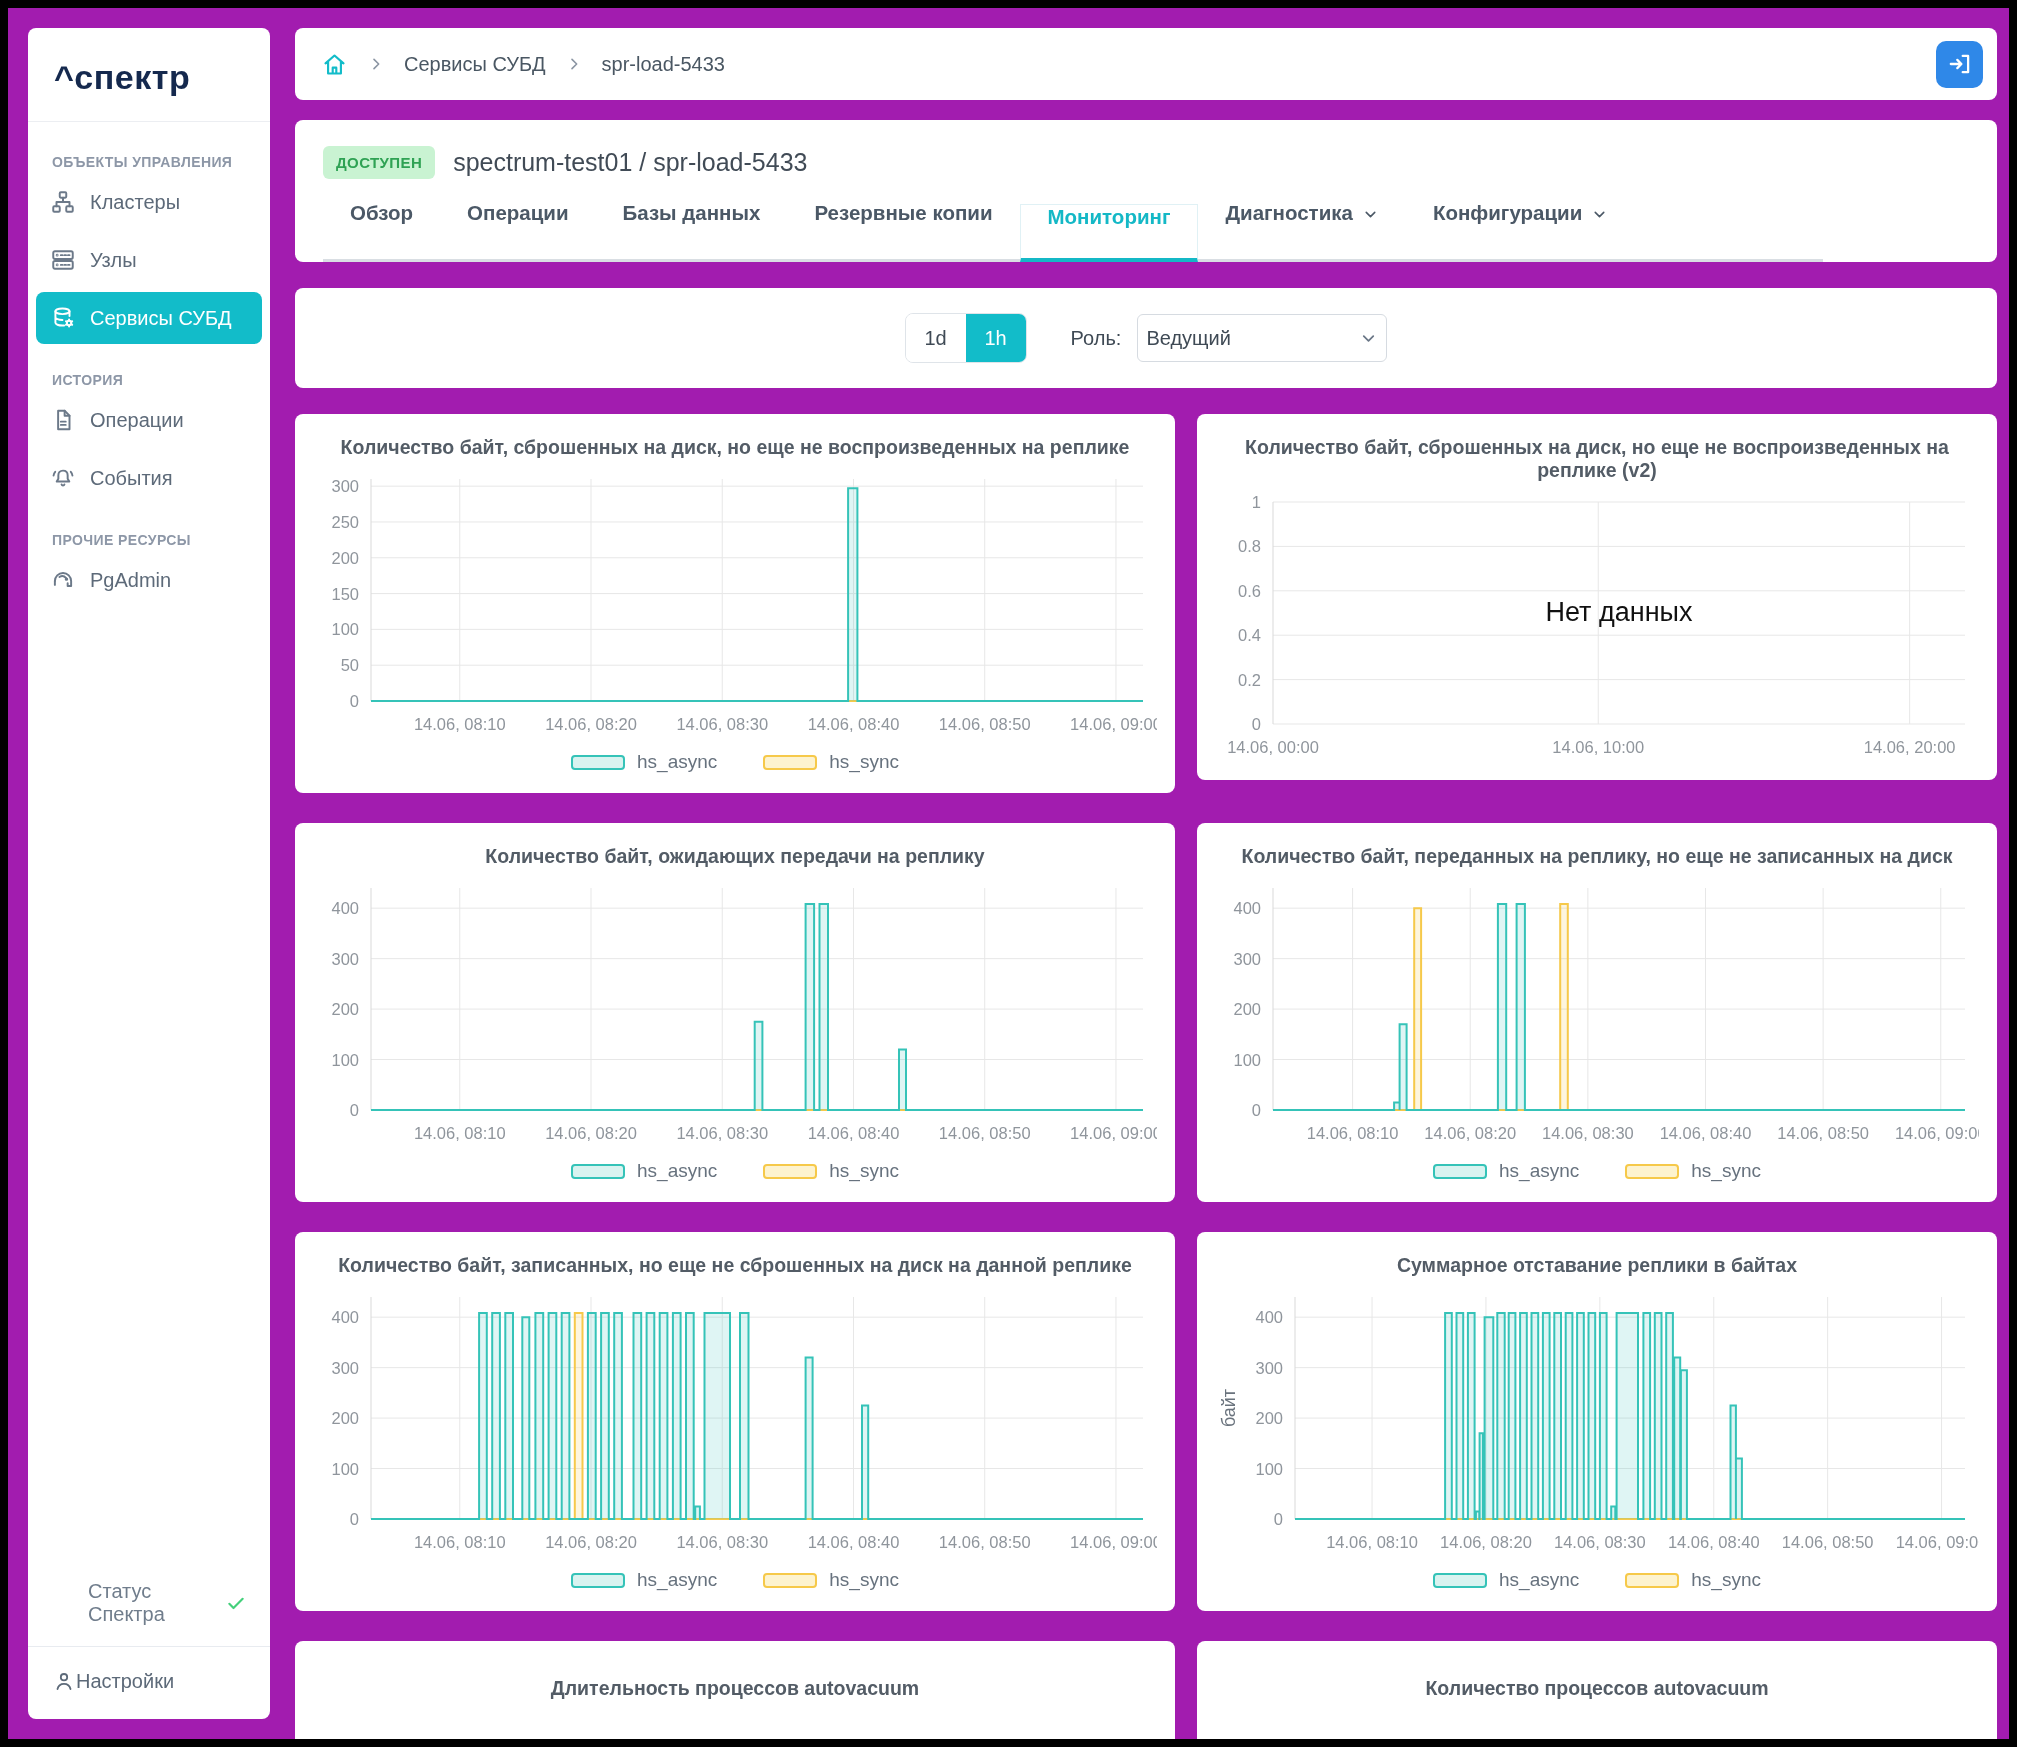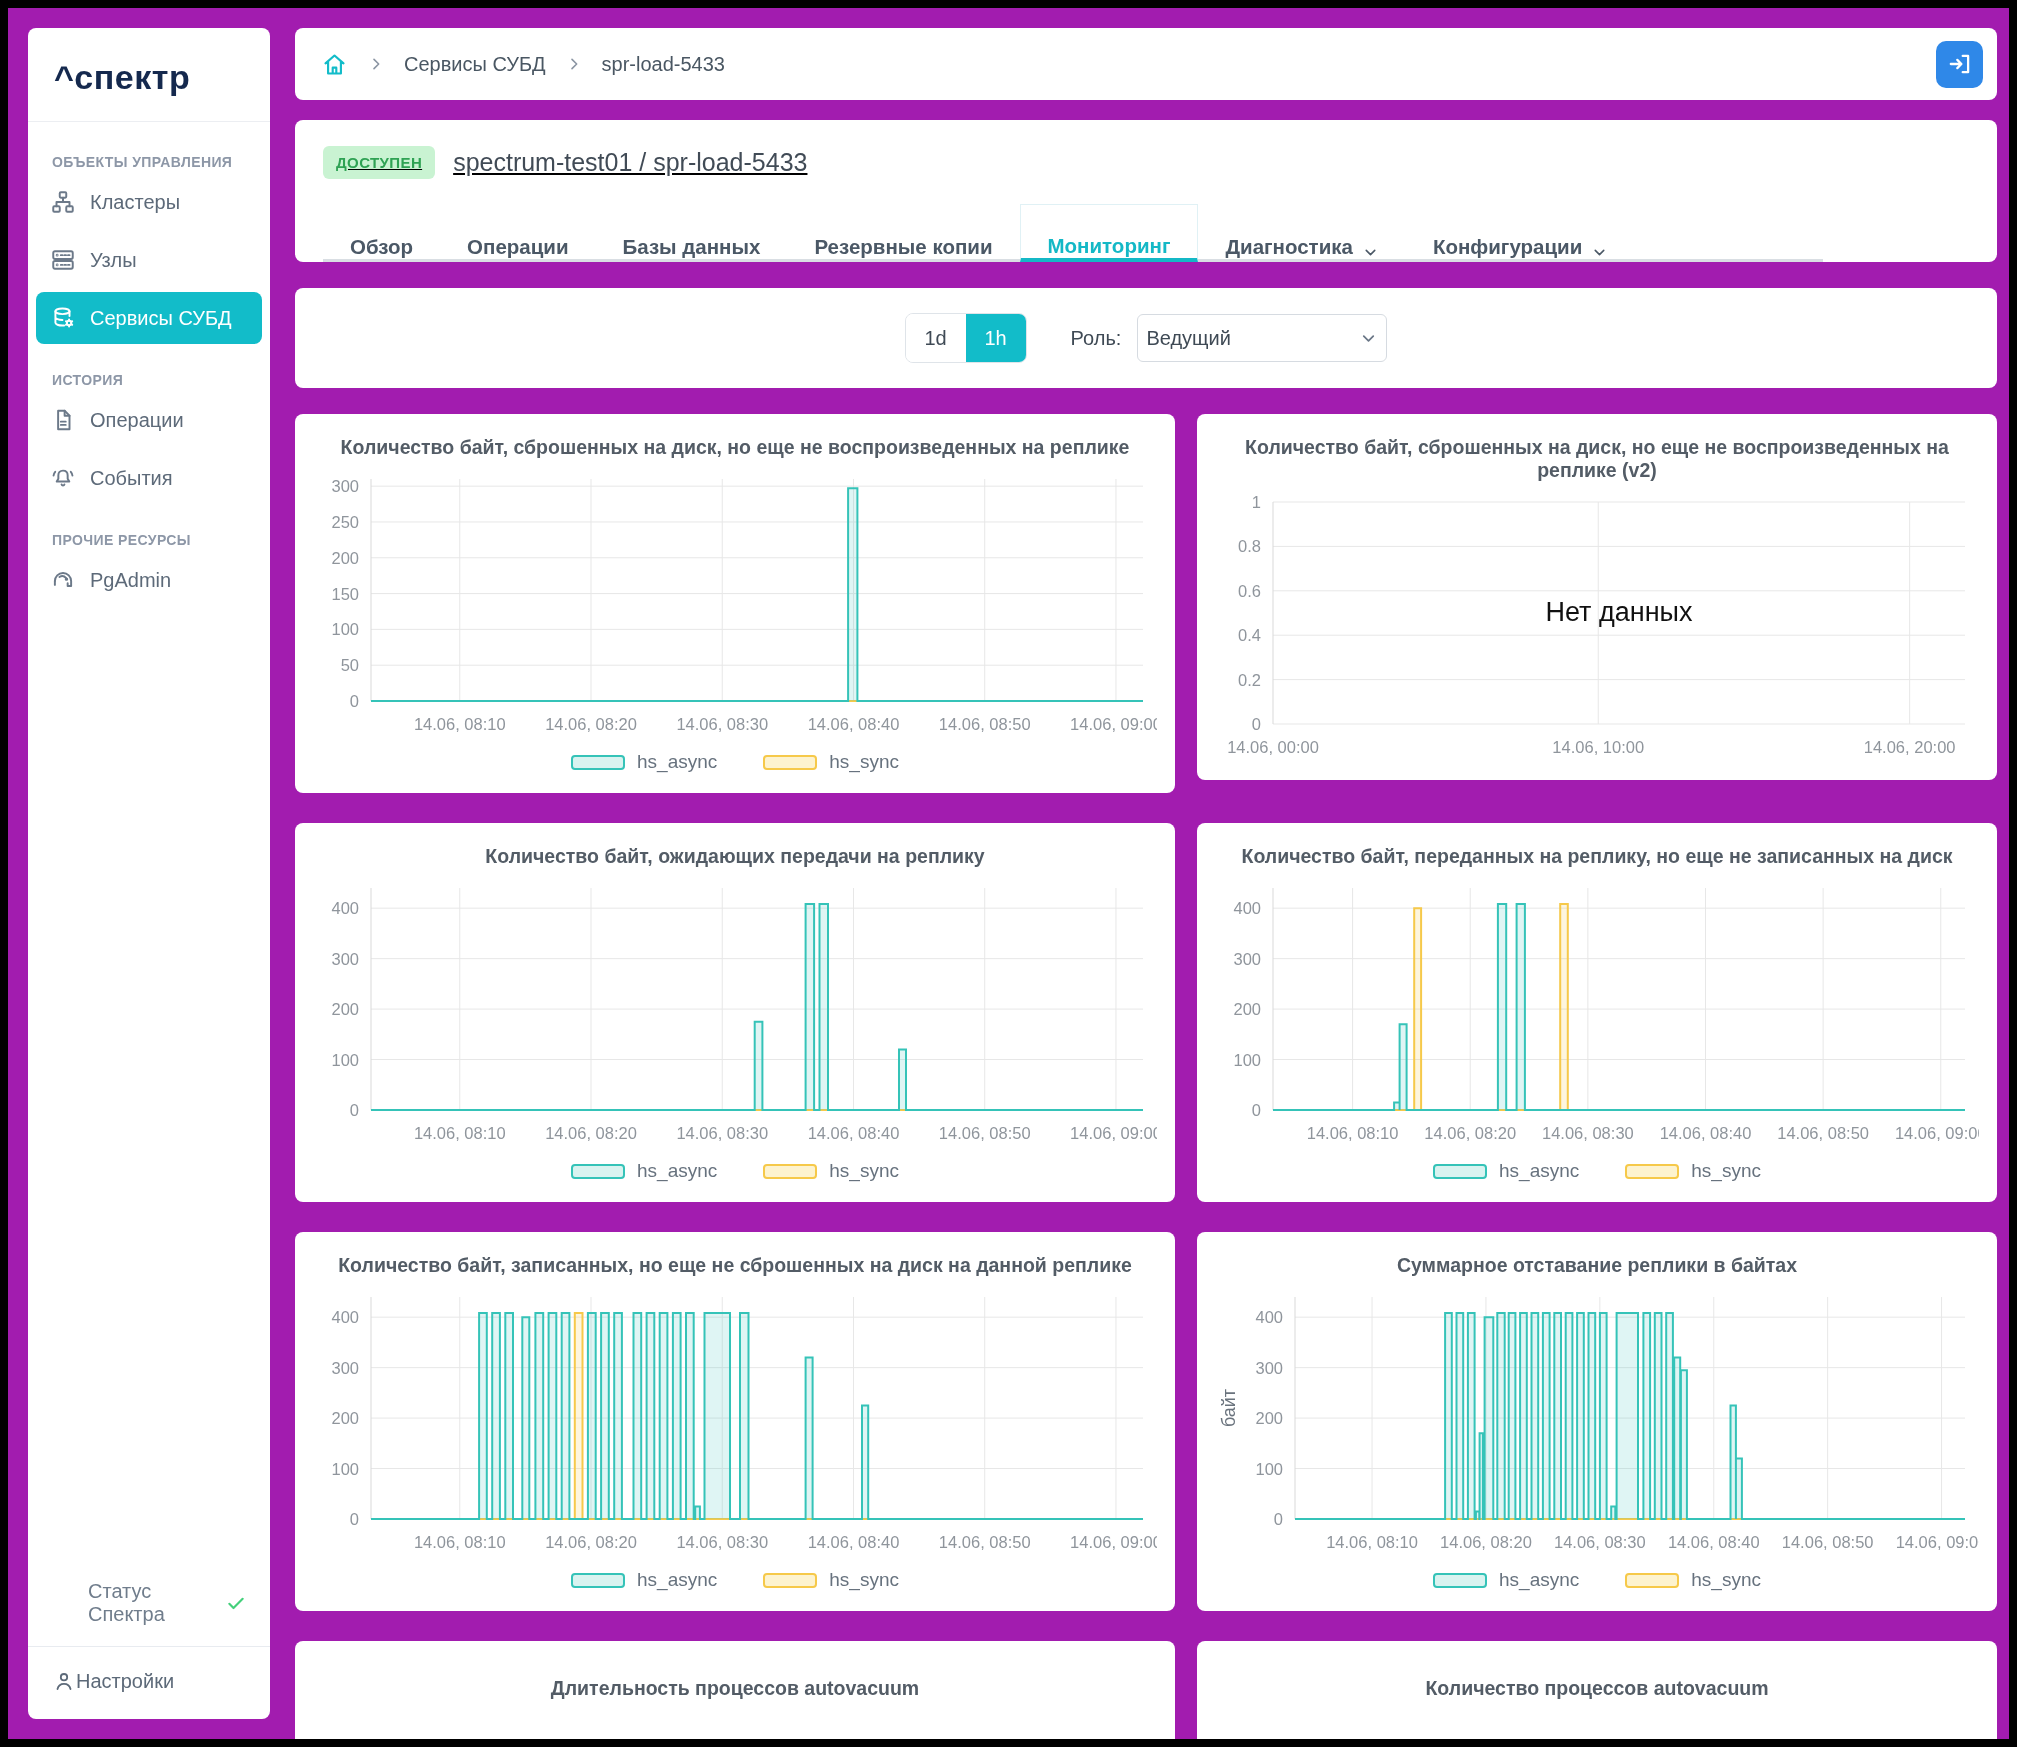--- a/index.html
+++ b/index.html
@@ -32,27 +32,27 @@
 
   .breadcrumb-bar { height:72px; display:flex; align-items:center; padding:0 14px 0 26px; gap:20px; }
   .bc-home { width:27px; height:27px; color:#12bcc9; cursor:pointer; }
   .bc-sep { width:16px; height:16px; color:#8b95a3; }
   .bc-item { font-size:20px; color:#4a5763; cursor:pointer; }
   .logout-btn { margin-left:auto; width:47px; height:47px; border-radius:10px; background:#2f88e8;
                 display:flex; align-items:center; justify-content:center; cursor:pointer; }
   .logout-btn svg { width:26px; height:26px; color:#fff; }
 
   .header-card { margin-top:20px; padding:26px 28px 0; }
-  .badge-row { display:flex; align-items:center; gap:18px;text-decoration:underline; }
+  .badge-row { display:flex; align-items:center; gap:18px; }
   .status-badge { background:#c9f3d2; color:#2fa254; font-size:15px; font-weight:bold;
                   padding:8px 13px; border-radius:6px; letter-spacing:.4px; }
   .service-title { font-size:25px; color:#414b56; }
   .tabs-row { margin-top:22px; display:flex; align-items:flex-end; width:1500px;
               border-bottom:3px solid #d9dee3; }
-  .tab { padding:0 27px; height:58px; display:flex; align-items:flex-end; gap:9px;
+  .tab { padding:0 27px; height:58px; display:flex; align-items:flex-start; gap:9px;
          font-size:20.5px; font-weight:600; color:#4b5866; cursor:pointer; white-space:nowrap; }
   .tab .chev { width:17px; height:17px; color:#4b5866; margin-top:3px; }
   .tab.active { color:#14b8c6; border:1px solid #e0f1f5; border-bottom:4px solid #14b8c6;
                 margin-bottom:-3px; background:#fff; }
 
   .controls-card { margin-top:26px; height:100px; display:flex; align-items:center;
                    justify-content:center; padding:0 36px; }
   .range-group { display:flex; border:1px solid #dfe4e9; border-radius:8px; overflow:hidden; }
   .range-btn { width:60px; height:48px; display:flex; align-items:center; justify-content:center;
                font-size:20px; color:#3f4a55; background:#fff; cursor:pointer; }

